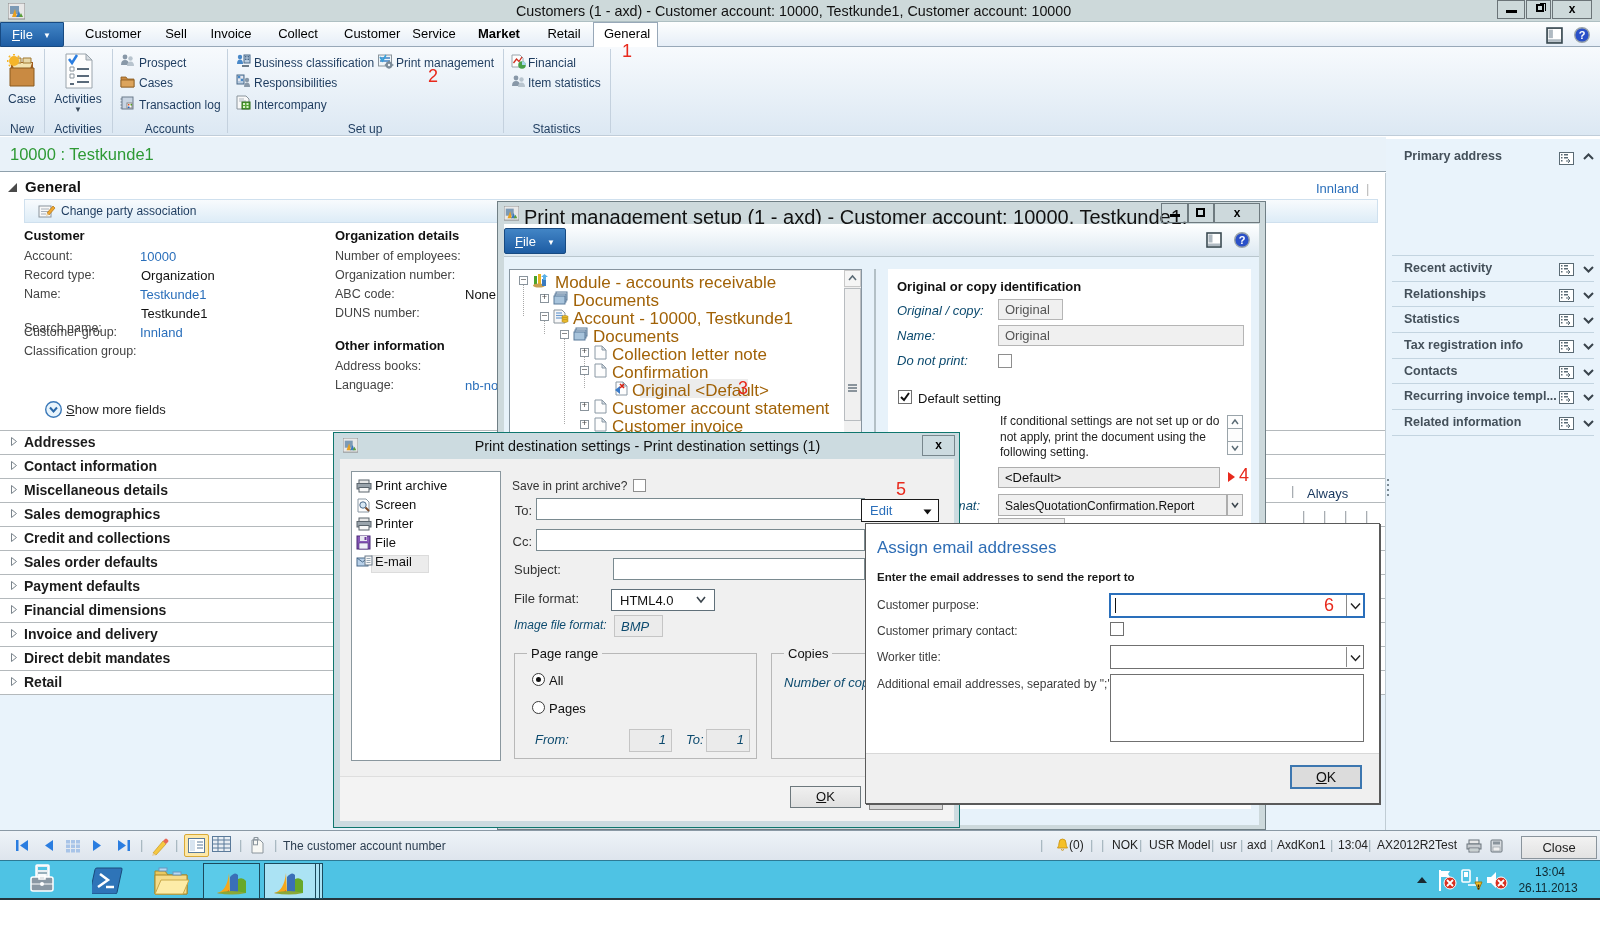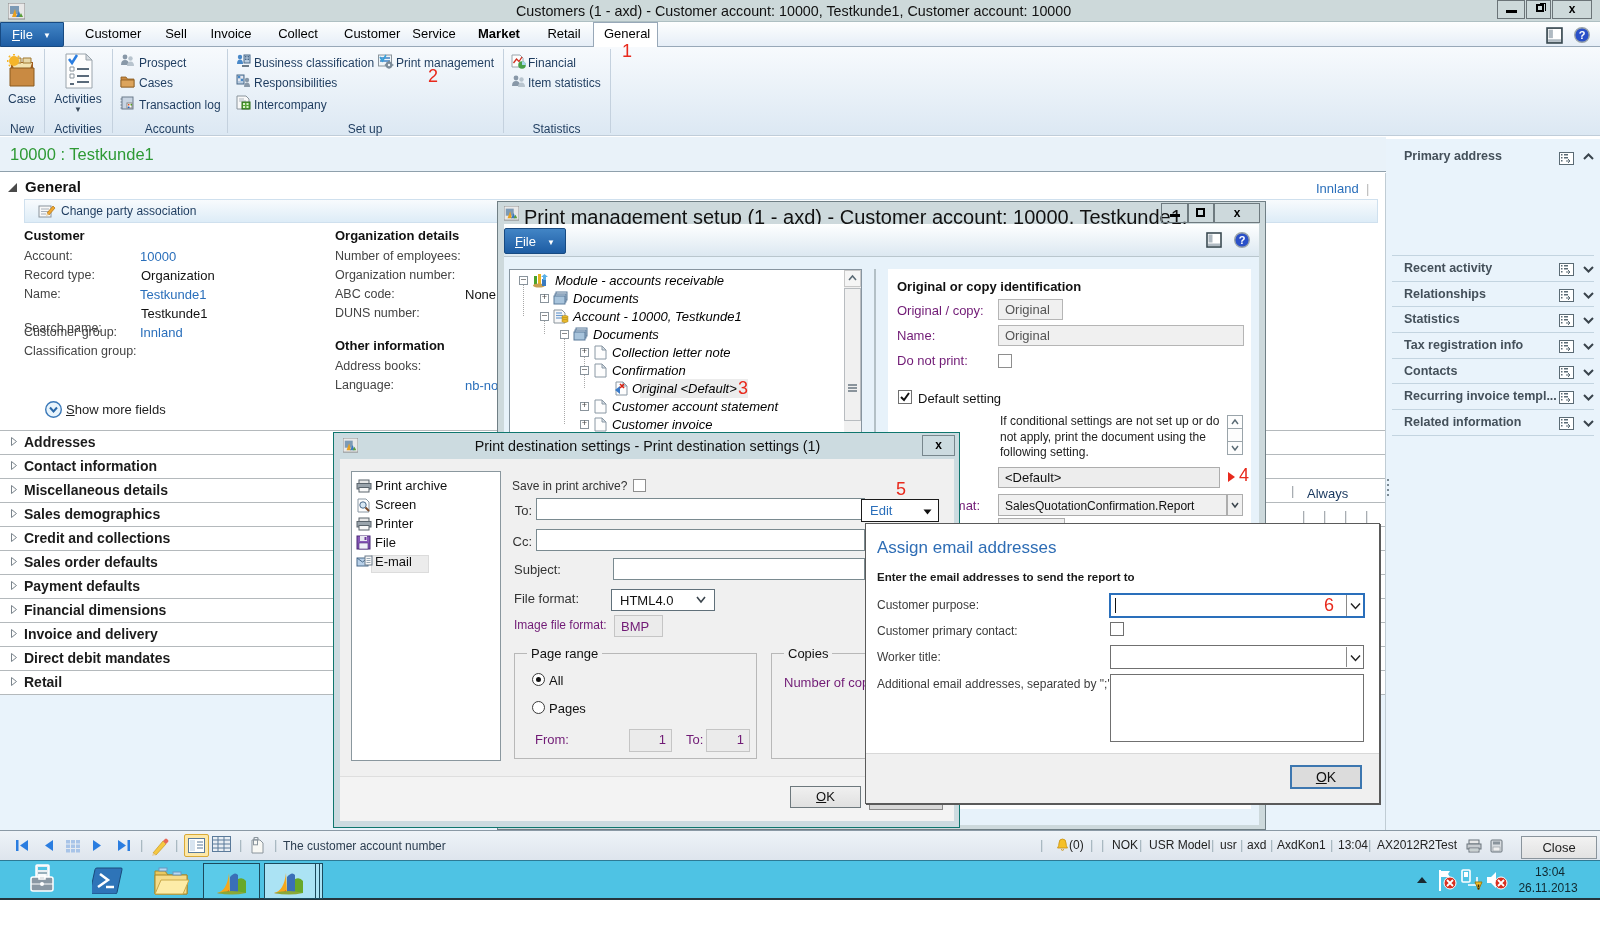--- a/index.html
+++ b/index.html
@@ -10,25 +10,25 @@
 .red { color:#e8291c; font-size:18px; }
 .sect { font-weight:bold; font-size:14px; color:#1c1c1c; }
 .tri { left:10px; width:8px; height:11px; }
 .fbh { font-weight:bold; color:#44505a; font-size:12.5px; }
 .fbsep { left:6px; width:202px; height:1px; background:#c3d4e0; }
 .fbicon { left:173px; }
 .fbchev { left:197px; width:11px; height:8px; }
 .sep { color:#9fb0ba; }
 .exp { width:9px; height:9px; background:#fff; border:1px solid #8a949c; font-size:9px; line-height:7px; text-align:center; color:#444; }
 .exp span { position:relative; top:-1px; }
-.trtxt { font-size:13px; color:#000000;font-style:italic; }
+.trtxt { font-size:17px; color:#a16207; }
 .lbtxt { font-size:13px; color:#111; }
 .lbl { color:#444; font-size:12.5px; }
 .plbl { color:#3c3c3c; font-size:12px; }
-.glbl { color:#701a75; }
+.glbl { color:#0c4a6e;font-style:italic; }
 svg { display:block; }
 </style>
 </head>
 <body>
 
 <div class="abs" id="titlebar" style="left:0;top:0;width:1600px;height:22px;background:#cdd9da;border-bottom:1px solid #aebfc2;">
   <div class="abs" style="left:516px;top:3px;width:600px;font-size:14.3px;color:#111;">Customers (1 - axd) - Customer account: 10000, Testkunde1, Customer account: 10000</div>
   <div class="abs" style="left:1497px;top:0px;width:28px;height:19px;border:1px solid #6b7478;text-align:center;">
       <div class="abs" style="left:8px;top:9px;width:11px;height:3px;background:#000;"></div>
     </div>

